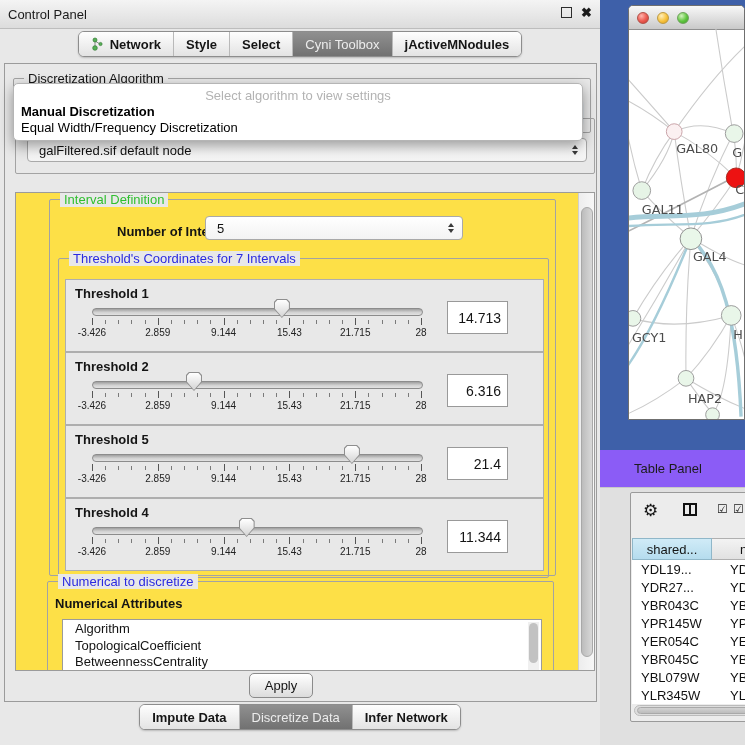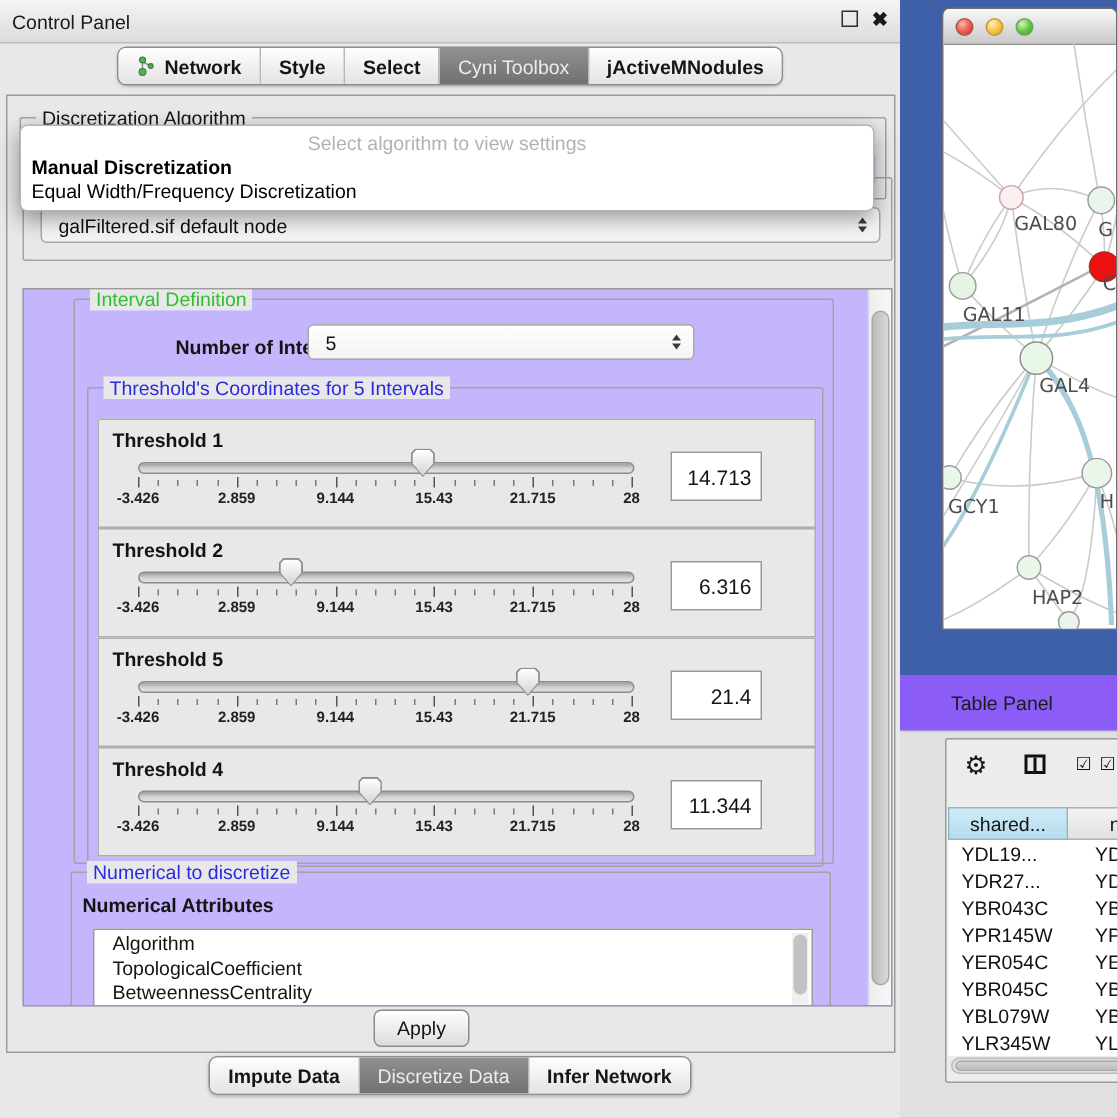--- a/index.html
+++ b/index.html
@@ -41,41 +41,41 @@
   .tri-down{width:0;height:0;border-left:3.5px solid transparent;border-right:3.5px solid transparent;
             border-top:4.5px solid #3a3a3a;}
   
   .popup{position:absolute;left:8px;top:19px;width:568px;height:56px;background:#fff;
          border:1px solid #b5b5b5;border-radius:5px;box-shadow:0 5px 14px rgba(0,0,0,.4);z-index:10;}
   .popup .hint{position:absolute;top:4px;left:0;right:0;text-align:center;color:#b3b3b3;font-size:13px;}
   .popup .opt1{position:absolute;top:20px;left:7px;font-size:13px;font-weight:700;color:#000;}
   .popup .opt2{position:absolute;top:36px;left:7px;font-size:13px;color:#000;}
   
   .viewport{position:absolute;left:10px;top:128px;width:578px;height:477px;
-            border:1px solid #9b9b9b;background:#c4b5fd;overflow:hidden;}
+            border:1px solid #9b9b9b;background:#fde047;overflow:hidden;}
   .vscroll{position:absolute;right:0;top:0;width:15px;height:100%;
            background:linear-gradient(90deg,#ededed,#f7f7f7);border-left:1px solid #cfcfcf;}
   .vthumb{position:absolute;left:2px;top:14px;width:10px;height:448px;border:1px solid #a8a8a8;
           background:linear-gradient(90deg,#bcbcbc,#d8d8d8);border-radius:6px;}
   
   .tpanel{position:absolute;left:6px;width:477px;height:71px;border:1px solid #aeaeae;background:#e8e8e8;}
   .tlabel{position:absolute;left:9px;top:6px;font-size:13px;font-weight:700;}
   .slider{position:absolute;left:26px;top:0;width:329px;height:100%;}
   .strack{position:absolute;left:0;top:28px;width:329px;height:6px;border:1px solid #8c8c8c;
           border-radius:4px;background:linear-gradient(#9f9f9f,#d2d2d2 55%,#e2e2e2);}
   .sthumb{position:absolute;top:19px;width:16px;height:19px;}
   .sthumb .outer,.sthumb .inner{position:absolute;
       clip-path:polygon(18% 0,82% 0,100% 16%,100% 52%,50% 100%,0 52%,0 16%);}
   .sthumb .outer{inset:0;background:#8e8e8e;}
   .sthumb .inner{inset:1px;background:linear-gradient(#ffffff,#d4d4d4);}
   .ticks{position:absolute;left:0;top:38px;width:329px;height:8px;}
   .tick{position:absolute;top:2px;width:1px;height:4px;background:#7a7a7a;}
   .tick.major{top:0;height:7px;background:#555;}
   .ticklabels{position:absolute;left:0;top:47px;width:329px;height:12px;}
-  .ticklabel{position:absolute;transform:translateX(-50%);font-size:10px;font-weight:700;
+  .ticklabel{position:absolute;transform:translateX(-50%);font-size:10px;font-weight:400;
              color:#222;white-space:nowrap;}
   .vbox{position:absolute;left:381px;top:21px;width:53px;height:31px;background:#fff;
         border:1px solid #999;font-size:14px;display:flex;align-items:center;
         justify-content:flex-end;padding-right:6px;}
   
   .attr-list{position:absolute;left:14px;top:37px;width:478px;height:60px;background:#fff;
              border:1px solid #9b9b9b;overflow:hidden;}
   .attr-item{padding:1px 0 0 12px;font-size:13px;line-height:15.5px;white-space:nowrap;}
   .listscroll{position:absolute;right:2px;top:2px;width:11px;height:54px;background:#f0f0f0;}
   .listthumb{position:absolute;left:1px;top:1px;width:9px;height:40px;background:#c2c2c2;border-radius:5px;}
@@ -199,21 +199,21 @@
         <span class="noi-label">Number of Intervals</span>
         <div class="combo" style="left:155px;top:16px;width:258px;">
           <span>5</span>
           <span class="stepper">
             <i class="tri-up"></i>
               <i class="tri-down"></i>
           </span>
         </div>
 
         <div class="groupbox" style="left:8px;top:58px;width:489px;height:318px;">
-          <span class="gtitle blue">Threshold's Coordinates for 5 Intervals</span>
+          <span class="gtitle blue">Threshold's Coordinates for 7 Intervals</span>
 
           <div class="tpanel" style="top:20px;">
             <span class="tlabel">Threshold 1</span>
             <div class="slider">
               <div class="strack"></div>
               <div class="sthumb" style="left: calc(57.72% - 8px);">
                   <i class="outer"></i>
                   <i class="inner"></i>
                 </div>
               <div class="ticks">

